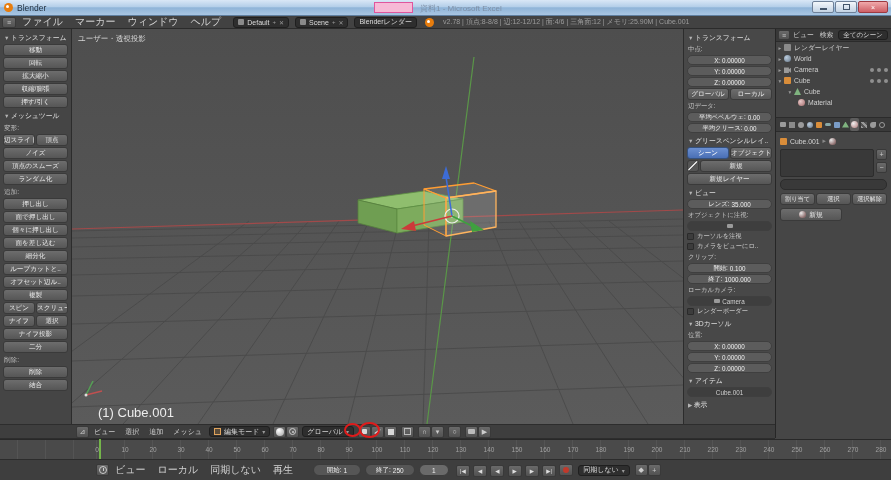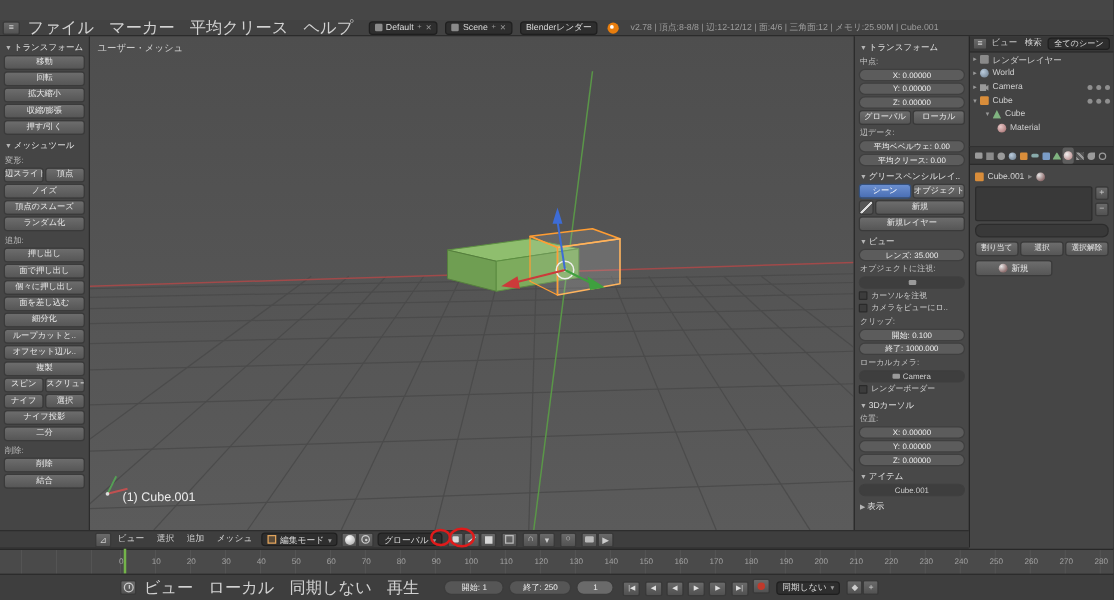--- a/index.html
+++ b/index.html
@@ -20,21 +20,21 @@
   .winbtn{width:22px;height:12px;border:1px solid #6e8098;border-radius:2px;margin-left:1px;
     background:linear-gradient(#f3f7fb,#c3d3e4);display:flex;align-items:center;justify-content:center;
     font-size:7px;color:#43556b;line-height:1}
   .winbtn.close{width:30px;background:linear-gradient(#f0a9ab,#ce5f66);color:#fff;border-color:#9c3a42}
   .minbar{width:7px;height:2px;background:#43556b;margin-top:4px}
   .maxbox{width:7px;height:6px;border:1.5px solid #43556b}
 
   
   #infobar{position:absolute;left:0;top:16px;width:891px;height:13px;background:#424242;
     border-bottom:1px solid #2b2b2b;display:flex;align-items:center}
-  .menu{color:#d2d2d2;font-size:13px;padding:0 6px;line-height:12px}
+  .menu{color:#d2d2d2;font-size:10px;padding:0 6px;line-height:12px}
   .ico{width:14px;height:11px;background:linear-gradient(#6a6a6a,#525252);border:1px solid #393939;
     border-radius:2px;display:inline-flex;align-items:center;justify-content:center;font-size:7px;color:#ccc;flex:none}
   .ddl{background:#2e2e2e;border:1px solid #1f1f1f;border-radius:3px;color:#ddd;height:11px;
     display:inline-flex;align-items:center;gap:3px;padding:0 4px;font-size:7px;margin-left:6px}
   .ddl .sq{width:6px;height:6px;background:#8a8a8a;border-radius:1px}
   .ddl .mini{color:#9a9a9a;font-size:6px}
   .stats{color:#9c9c9c;font-size:7px;margin-left:5px;white-space:nowrap}
 
   
   #toolshelf{position:absolute;left:0;top:29px;width:72px;height:395px;background:#454545;
@@ -45,21 +45,21 @@
   .btn{display:block;width:100%;height:12px;line-height:10px;text-align:center;color:#e9e9e9;
     background:linear-gradient(#6d6d6d,#565656);border:1px solid #3a3a3a;border-radius:3px;
     font-size:6.6px;margin-bottom:1px;white-space:nowrap;overflow:hidden}
   .row{display:flex;gap:1px;margin-bottom:1px}
   .row .btn{flex:1;margin-bottom:0}
   .slbl{font-size:6.6px;color:#bdbdbd;padding:2px 1px 1px}
 
   
   #viewport{position:absolute;left:72px;top:29px;width:611px;height:395px;overflow:hidden}
   .vlabel{position:absolute;left:6px;top:5px;font-size:7.5px;color:#d4d4d4}
-  .olabel{position:absolute;left:26px;top:364px;font-size:10px;color:#ececec}
+  .olabel{position:absolute;left:26px;top:376px;font-size:13px;color:#ececec}
 
   
   #npanel{position:absolute;left:683px;top:29px;width:92px;height:395px;background:#484848;
     border-left:1px solid #2c2c2c;padding:2px 3px;overflow:hidden}
   .nfield{display:flex;align-items:center;justify-content:center;gap:2px;height:10px;
     background:#5c5c5c;border:1px solid #3f3f3f;border-radius:5px;font-size:6.3px;color:#f0f0f0;
     margin-bottom:1px;white-space:nowrap;overflow:hidden;padding:0 3px}
   .nfield.dark{background:#3e3e3e;color:#cfcfcf}
   .nfield .cam{width:6px;height:4px;background:#9a9a9a;border-radius:1px}
   .plabel{font-size:6.4px;color:#c4c4c4;padding:1px 1px 1px;white-space:nowrap}
@@ -130,26 +130,41 @@
   .clock::after{content:"";position:absolute;left:3px;top:1px;width:1px;height:3px;background:#ccc}
 
   
   .redcirc{position:absolute;border:2px solid #e01b1b;border-radius:50%;background:transparent}
 </style>
 </head>
 <body>
 
 <div id="app">
 
+  <div id="titlebar">
+    <span class="blogo"></span>
+    <span class="ttl">Blender</span>
+    <span class="pinkbox"></span>
+    <span class="ghost">資料1 - Microsoft Excel</span>
+    <span class="winctl">
+      <span class="winbtn">
+          <span class="minbar"></span>
+        </span>
+      <span class="winbtn">
+          <span class="maxbox"></span>
+        </span>
+      <span class="winbtn close">×</span>
+    </span>
+  </div>
 
   <div id="infobar">
     <span class="ico" style="margin-left:2px">≡</span>
     <span class="menu">ファイル</span>
     <span class="menu">マーカー</span>
-    <span class="menu">平均クリース</span>
+    <span class="menu">ウィンドウ</span>
     <span class="menu">ヘルプ</span>
     <span class="ddl">
       <span class="sq"></span>
       <span>Default</span>
       <span class="mini">+</span>
       <span class="mini">✕</span>
     </span>
     <span class="ddl">
       <span class="sq"></span>
       <span>Scene</span>
@@ -265,21 +280,21 @@
         <line x1="380" y1="187" x2="402" y2="198" stroke="#3fa03f" stroke-width="1.6"></line>
         <polygon points="398,192 400,203 412,201" fill="#3fa03f"></polygon>
       </g>
 
       <g>
         <line x1="14" y1="366" x2="30" y2="362" stroke="#c05050" stroke-width="1.5"></line>
         <line x1="14" y1="366" x2="21" y2="352" stroke="#55a055" stroke-width="1.5"></line>
         <circle cx="14" cy="366" r="1.5" fill="#dddddd"></circle>
       </g>
     </svg>
-    <div class="vlabel">ユーザー・メッシュ</div>
+    <div class="vlabel">ユーザー・透視投影</div>
     <div class="olabel">(1) Cube.001</div>
   </div>
 
   <div id="npanel">
     <div class="hdr">トランスフォーム</div>
     <div class="plabel">中点:</div>
     <div class="nfield">
       <span>X:</span>
       <span>0.00000</span>
     </div>

